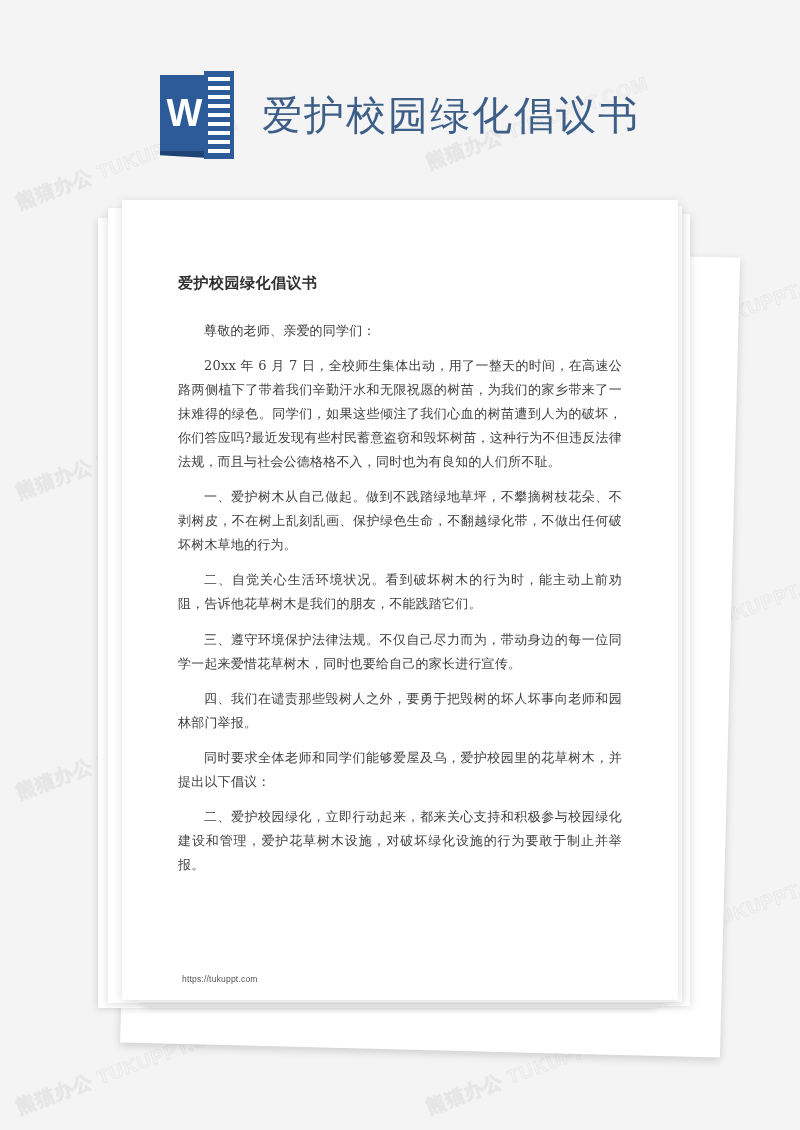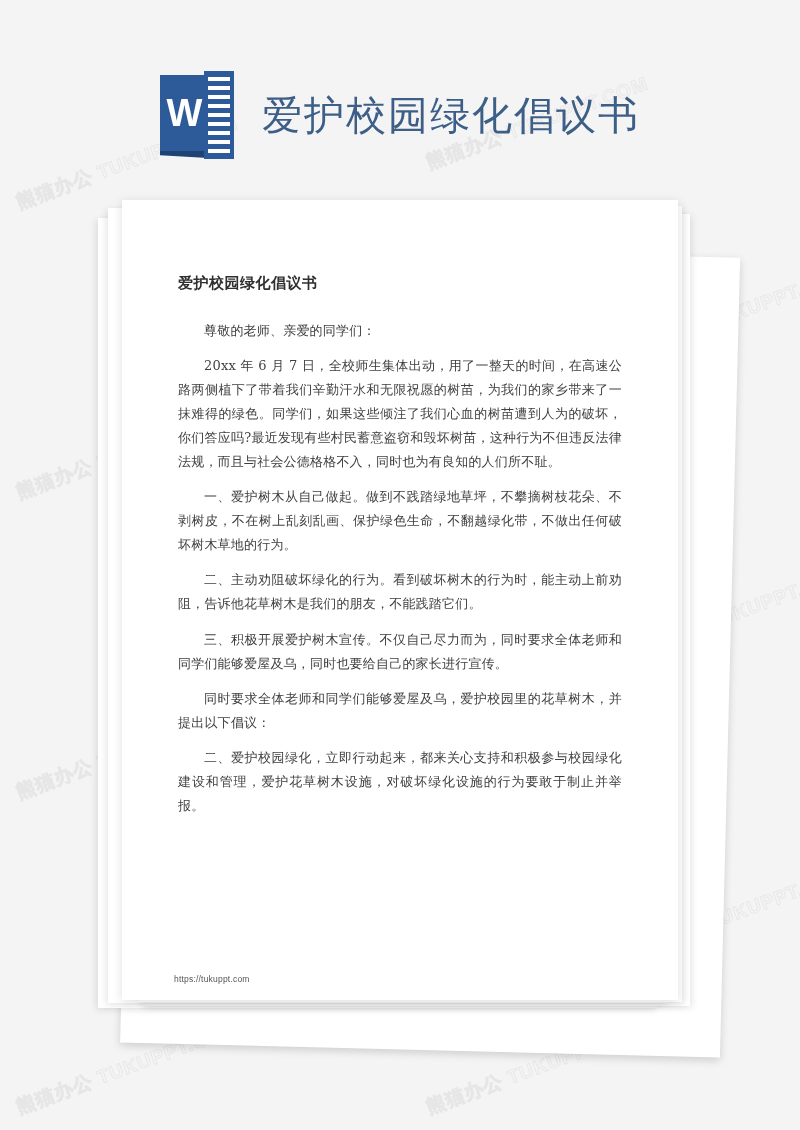--- a/index.html
+++ b/index.html
@@ -209,21 +209,21 @@
     font-size: 13px;
     line-height: 1.85;
     margin: 0 0 11px 0;
     text-align: justify;
     text-indent: 2em;
     color: #3f3f3f;
     letter-spacing: 0.2px;
   }
   .doc-footer-url {
     position: absolute;
-    left: 52px;
+    left: 60px;
     bottom: 16px;
     font-size: 8.5px;
     color: #555555;
     font-family: "Liberation Sans", sans-serif;
     letter-spacing: 0.2px;
   }
 </style>
 </head>
 <body>
 
@@ -271,18 +271,19 @@
   <div class="sheet sheet-left1"></div>
   <div class="sheet sheet-right1"></div>
   <div class="sheet sheet-main"></div>
 </div>
 
 <div class="doc-body">
   <h1 class="doc-title">爱护校园绿化倡议书</h1>
   <p class="doc-p">尊敬的老师、亲爱的同学们：</p>
   <p class="doc-p">20xx 年 6 月 7 日，全校师生集体出动，用了一整天的时间，在高速公路两侧植下了带着我们辛勤汗水和无限祝愿的树苗，为我们的家乡带来了一抹难得的绿色。同学们，如果这些倾注了我们心血的树苗遭到人为的破坏，你们答应吗?最近发现有些村民蓄意盗窃和毁坏树苗，这种行为不但违反法律法规，而且与社会公德格格不入，同时也为有良知的人们所不耻。</p>
   <p class="doc-p">一、爱护树木从自己做起。做到不践踏绿地草坪，不攀摘树枝花朵、不剥树皮，不在树上乱刻乱画、保护绿色生命，不翻越绿化带，不做出任何破坏树木草地的行为。</p>
-  <p class="doc-p">二、主动劝阻破坏绿化的行为。看到破坏树木的行为时，能主动上前劝阻，告诉他花草树木是我们的朋友，不能践踏它们。</p>
-  <p class="doc-p">三、积极开展爱护树木宣传。不仅自己尽力而为，同时要求全体老师和同学们能够爱屋及乌，同时也要给自己的家长进行宣传。</p>
+  <p class="doc-p">二、自觉关心生活环境状况。看到破坏树木的行为时，能主动上前劝阻，告诉他花草树木是我们的朋友，不能践踏它们。</p>
+  <p class="doc-p">三、遵守环境保护法律法规。不仅自己尽力而为，带动身边的每一位同学一起来爱惜花草树木，同时也要给自己的家长进行宣传。</p>
+  <p class="doc-p">四、我们在谴责那些毁树人之外，要勇于把毁树的坏人坏事向老师和园林部门举报。</p>
   <p class="doc-p">同时要求全体老师和同学们能够爱屋及乌，爱护校园里的花草树木，并提出以下倡议：</p>
   <p class="doc-p">二、爱护校园绿化，立即行动起来，都来关心支持和积极参与校园绿化建设和管理，爱护花草树木设施，对破坏绿化设施的行为要敢于制止并举报。</p>
   <div class="doc-footer-url">https://tukuppt.com</div>
 </div>
 
 </body></html>

